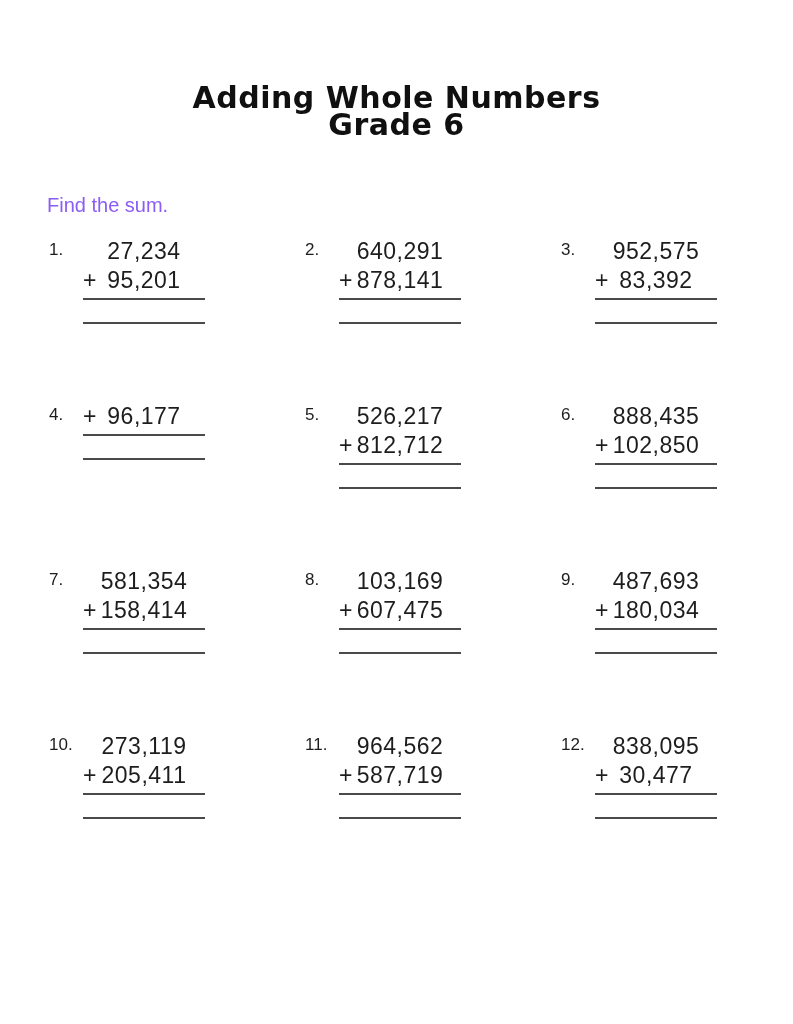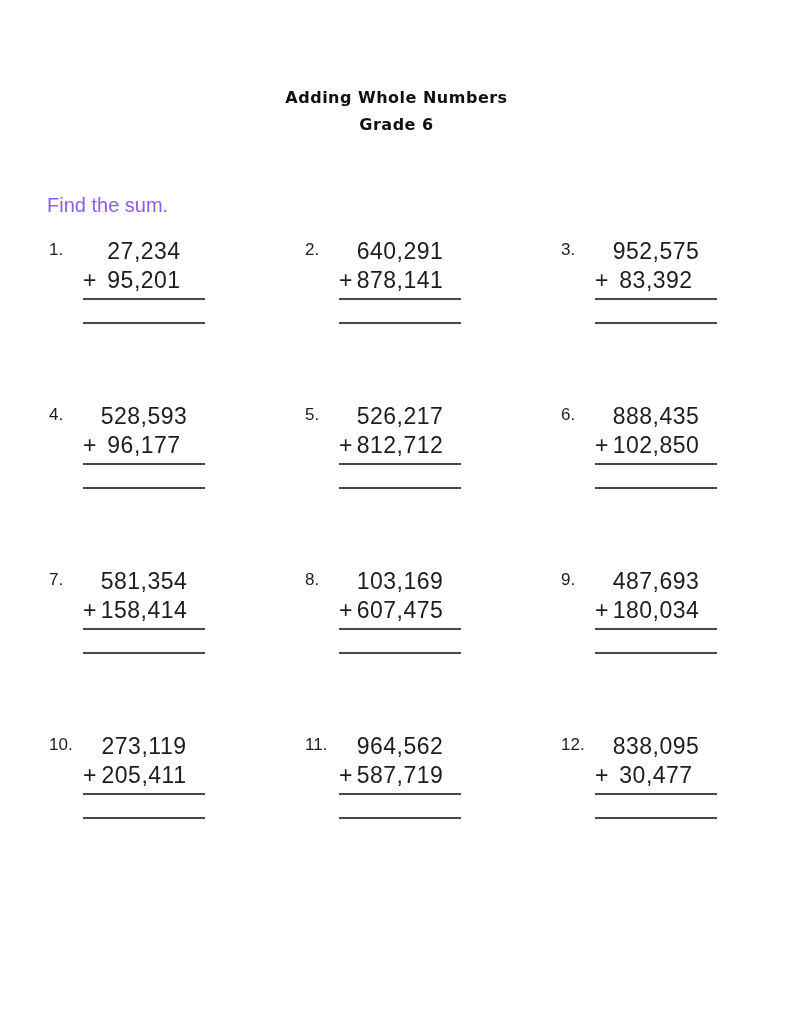--- a/index.html
+++ b/index.html
@@ -17,21 +17,21 @@
     overflow: hidden;
   }
   .title {
     position: absolute;
     top: 84px;
     left: 0;
     right: 0;
     text-align: center;
     font-family: "DejaVu Sans", sans-serif;
     font-weight: 800;
-    font-size: 16px;
+    font-size: 30px;
     line-height: 27px;
     letter-spacing: 0.5px;
     color: #101010;
   }
   .instruction {
     position: absolute;
     left: 47px;
     top: 194px;
     font-size: 20px;
     color: #8b5cf6;
@@ -125,21 +125,20 @@
         <span class="op">+</span>
         <span>83,392</span>
       </div>
       <div class="answer-line"></div>
     </div>
   </div>
 
   <div class="problem">
     <span class="p-num">4.</span>
     <div class="p-body">
-      <div class="addend">528,593</div>
       <div class="addend addend2-row">
         <span class="op">+</span>
         <span>96,177</span>
       </div>
       <div class="answer-line"></div>
     </div>
   </div>
 
   <div class="problem">
     <span class="p-num">5.</span>

